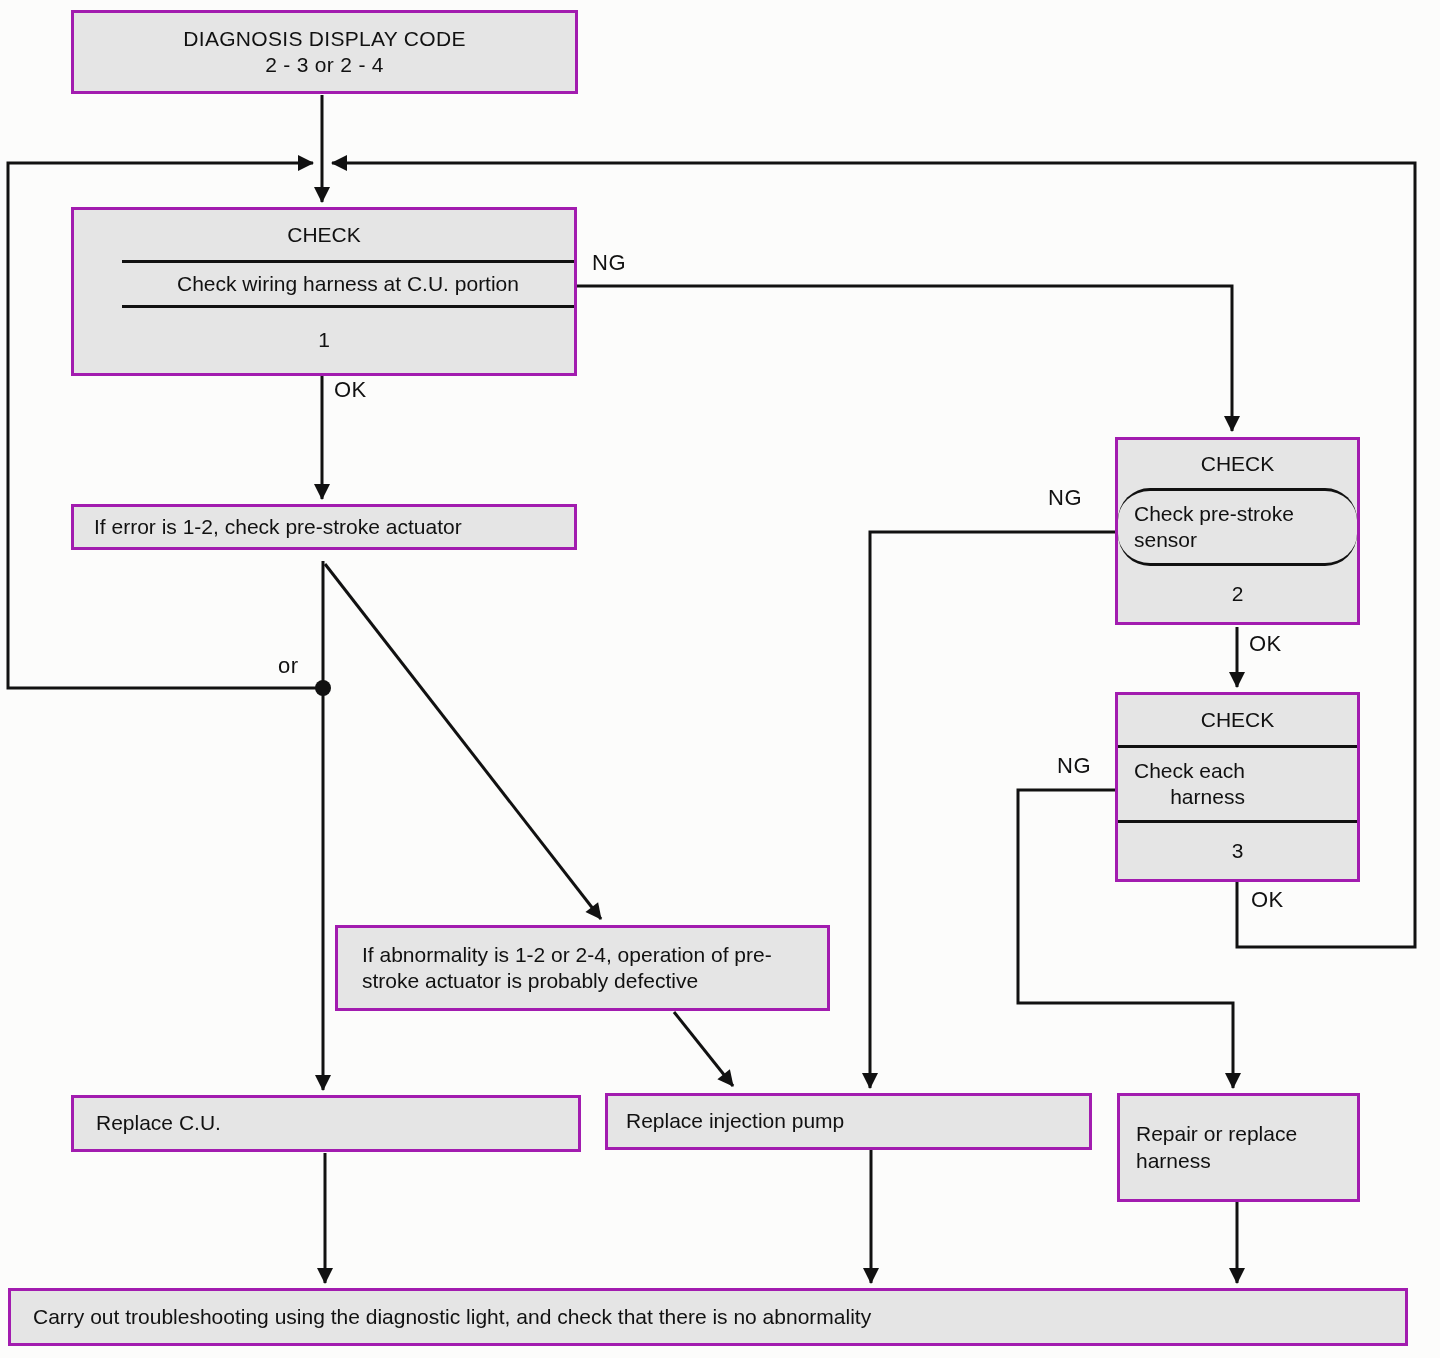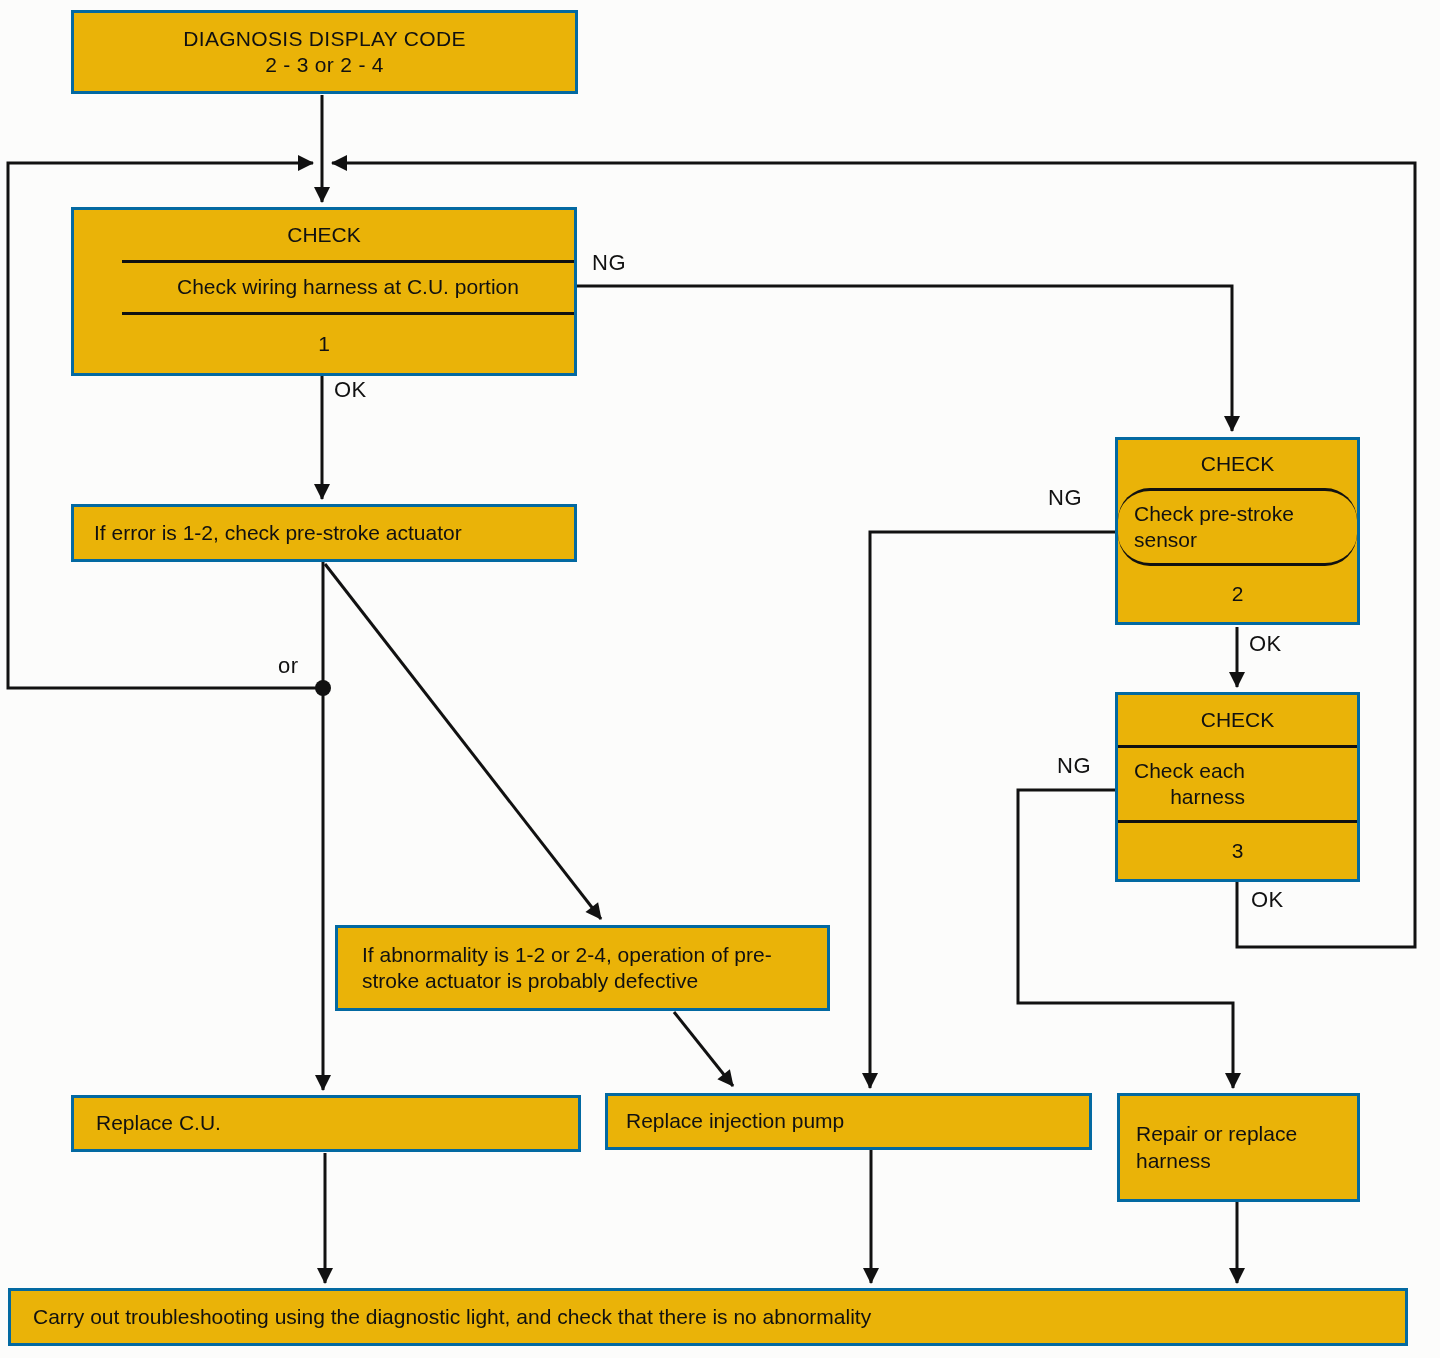--- a/index.html
+++ b/index.html
@@ -13,22 +13,22 @@
     overflow: hidden;
   }
   svg.wires {
     position: absolute;
     left: 0; top: 0;
     width: 1440px; height: 1358px;
     z-index: 1;
   }
   .box {
     position: absolute;
-    background: #eab308;
-    border: 3px solid #0369a1;
+    background: #e5e5e5;
+    border: 3px solid #a21caf;
     box-sizing: border-box;
     z-index: 2;
     font-size: 21px;
     line-height: 1.25;
   }
   .box.centered { display: flex; flex-direction: column; align-items: center; justify-content: center; text-align: center; }
   .box.leftpad { display: flex; align-items: center; }
   .check-box { display: flex; flex-direction: column; padding: 0; }
   .check-row { display: flex; align-items: center; box-sizing: border-box; }
   .check-row.header { justify-content: center; }
@@ -88,25 +88,25 @@
     <circle cx="323" cy="688" r="8" fill="#111"></circle>
   </svg>
 
   <div class="box centered" style="left:71px; top:10px; width:507px; height:84px;">
     <div class="title-line">DIAGNOSIS DISPLAY CODE</div>
     <div class="title-line">2 - 3 or 2 - 4</div>
   </div>
 
   <div class="box check-box" style="left:71px; top:207px; width:506px; height:169px;">
     <div class="check-row header" style="height:50px;">CHECK</div>
-    <div class="check-row mid" style="height:55px; justify-content:center;margin-left:48px;">Check wiring harness at C.U. portion</div>
+    <div class="check-row mid" style="height:48px; justify-content:center;margin-left:48px;">Check wiring harness at C.U. portion</div>
     <div class="check-row number" style="flex:1;">1</div>
   </div>
 
-  <div class="box leftpad" style="left:71px; top:504px; width:506px; height:58px; padding-left:20px;">
+  <div class="box leftpad" style="left:71px; top:504px; width:506px; height:46px; padding-left:20px;">
     <span>If error is 1-2, check pre-stroke actuator</span>
   </div>
 
   <div class="box check-box" style="left:1115px; top:437px; width:245px; height:188px;">
     <div class="check-row header" style="height:48px;">CHECK</div>
     <div class="check-row mid multiline" style="height:78px; padding-left:16px;border-radius:32px;">Check pre-stroke
 sensor</div>
     <div class="check-row number" style="flex:1;">2</div>
   </div>
 

